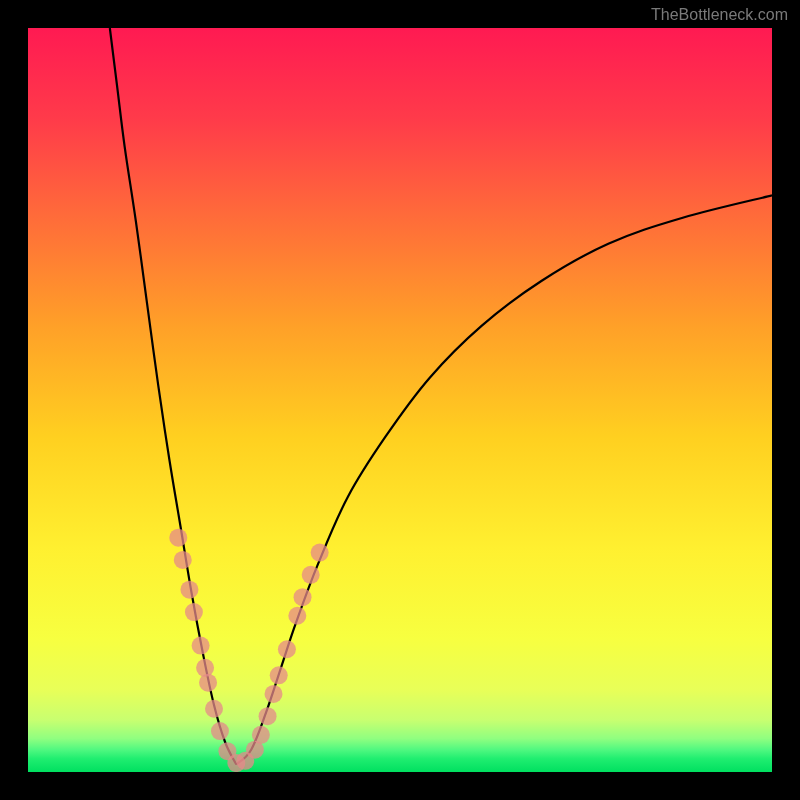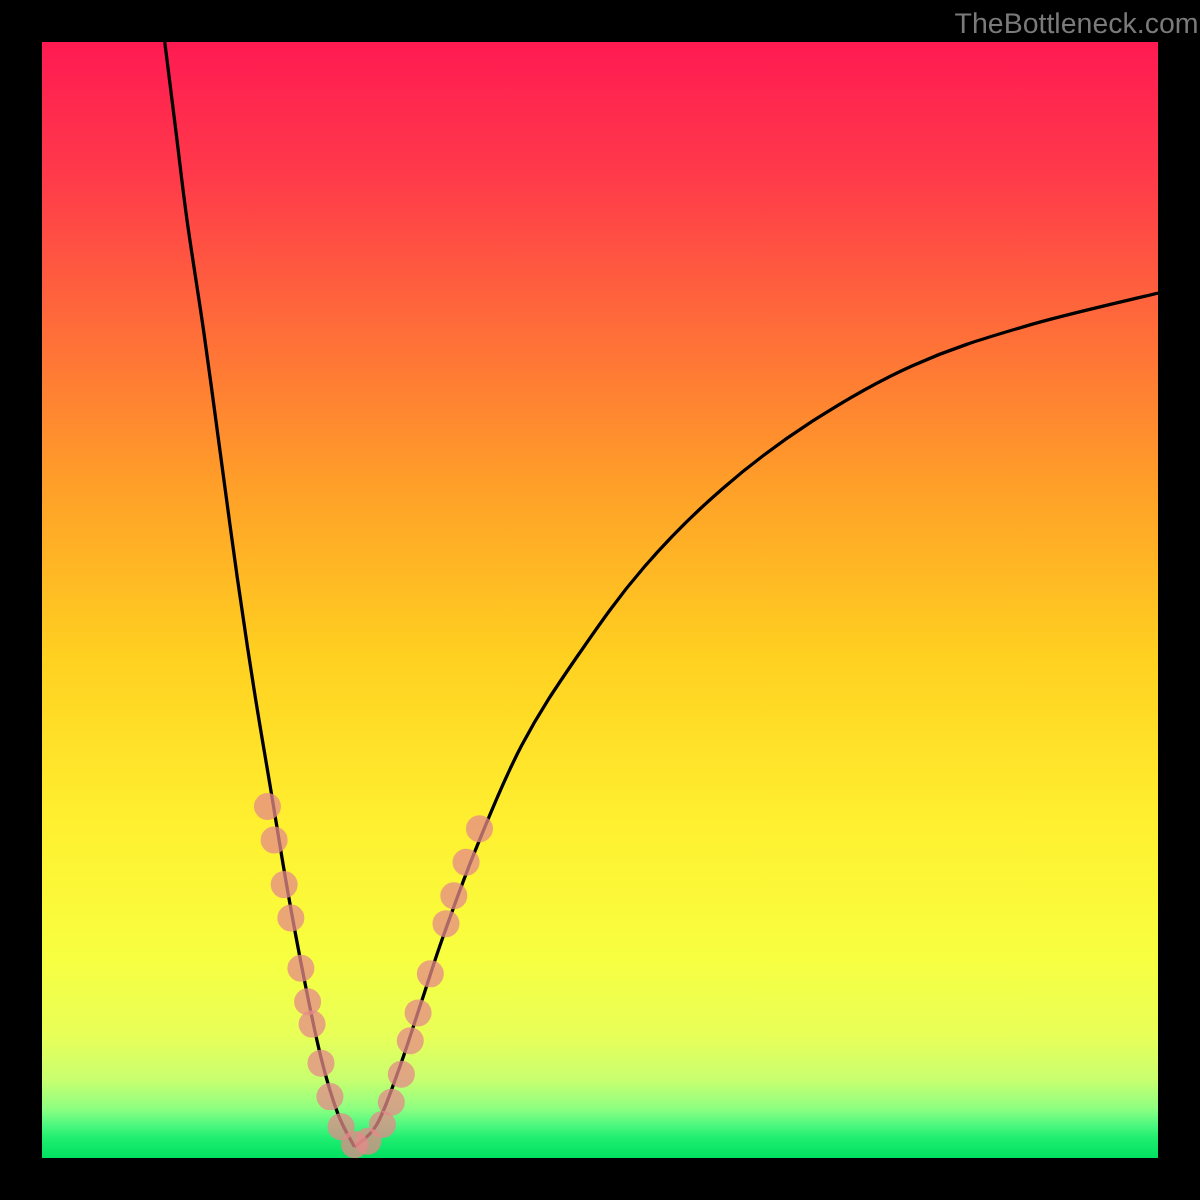--- a/index.html
+++ b/index.html
@@ -34,23 +34,23 @@
       position: absolute;
       top: 0;
       left: 0;
       width: 744px;
       height: 744px;
     }
     
     .watermark {
       position: absolute;
       top: 6px;
-      right: 1px;
+      right: 12px;
       color: #7a7a7a;
-      font-size: 19px;
+      font-size: 16px;
       font-weight: 500;
       font-family: Arial, sans-serif;
     }
     
     .marker {
       fill: #e68a8a;
       fill-opacity: 0.75;
       stroke: none;
     }
   </style>

